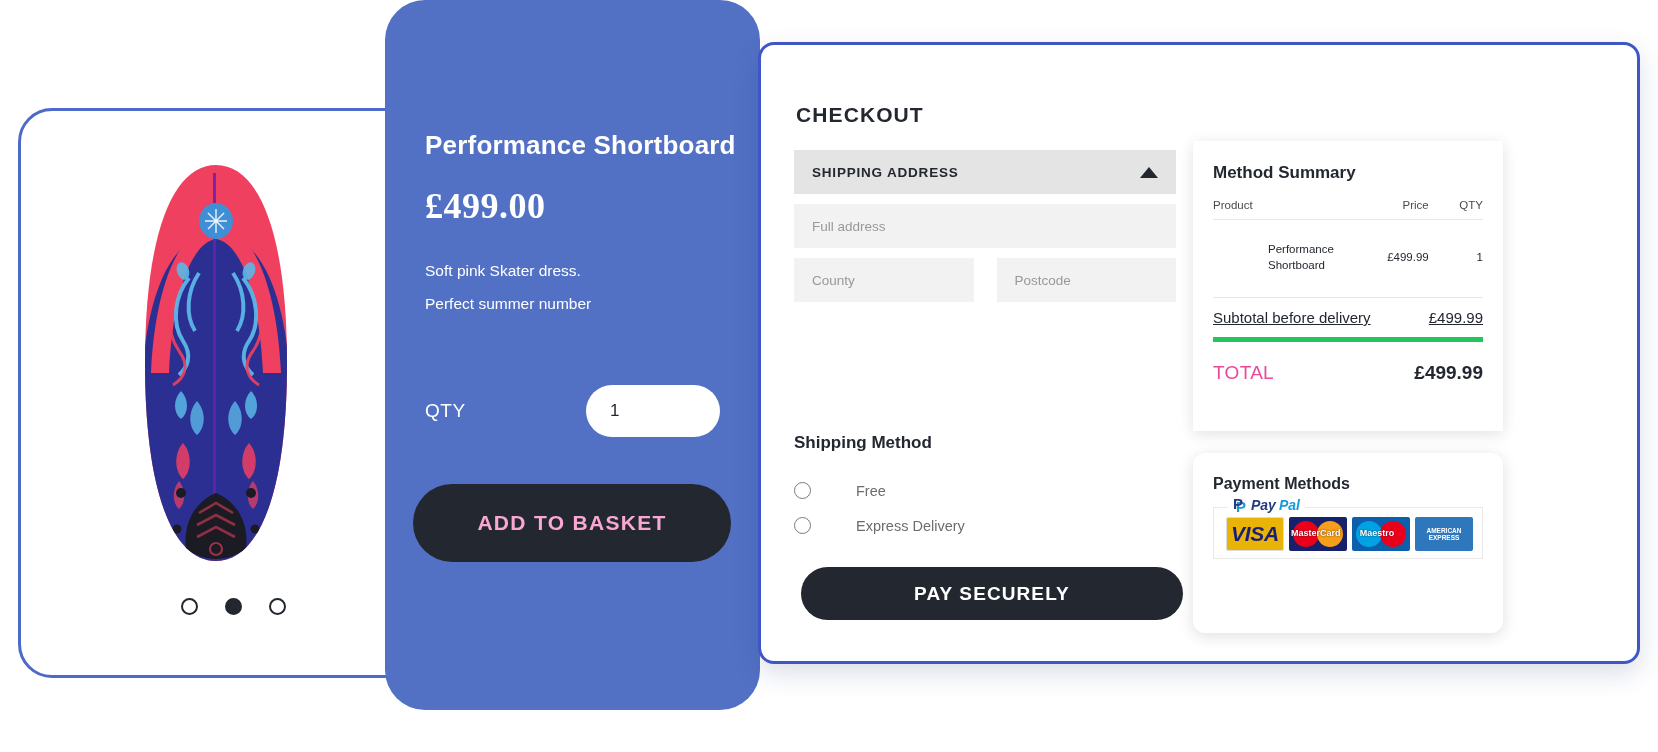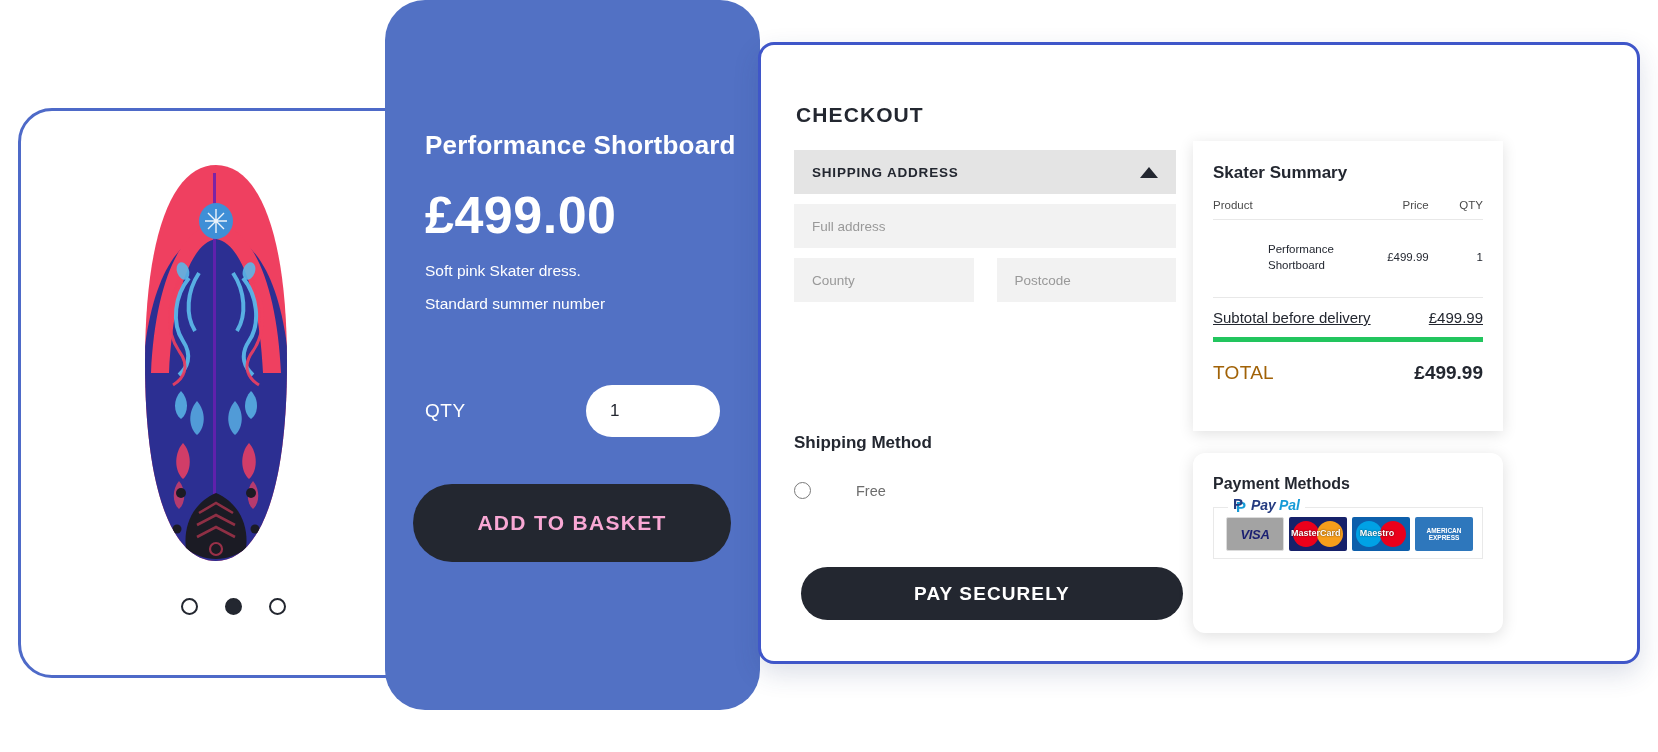--- a/index.html
+++ b/index.html
@@ -44,21 +44,21 @@
     border-radius: 40px;
     color: #ffffff;
     padding: 0 40px;
   }
   .prod-title {
     position: absolute; left: 40px; top: 130px;
     font-size: 26px; font-weight: 600; letter-spacing: .2px;
   }
   .prod-price {
     position: absolute; left: 40px; top: 185px;
-    font-size: 52px; font-weight: 800; letter-spacing: .5px;
+    font-size: 36px; font-weight: 800; letter-spacing: .5px; font-family: Liberation Serif, serif;
   }
   .prod-desc1 { position: absolute; left: 40px; top: 262px; font-size: 15.5px; }
   .prod-desc2 { position: absolute; left: 40px; top: 295px; font-size: 15.5px; }
 
   .qty-row {
     position: absolute; left: 40px; top: 385px;
     width: 295px; height: 52px;
     display: flex; align-items: center; justify-content: space-between;
   }
   .qty-label { font-size: 19px; letter-spacing: .5px; }
@@ -162,21 +162,21 @@
     padding: 22px 0 24px 0; border-bottom: 1px solid #e8e8e8; vertical-align: middle;
   }
   .os-item td.name { padding-left: 55px; }
   .os-item td.r { text-align: right; white-space: nowrap; }
   .os-sub td {
     font-size: 15px; color: #232730;
     padding: 11px 0 11px 0; border-bottom: 5px solid #22c55e; text-decoration: underline;
   }
   .os-sub td.r { text-align: right; }
   .os-total { display: flex; justify-content: space-between; align-items: baseline; margin-top: 20px; }
-  .os-total .t-lbl { font-size: 19px; font-weight: 500; color: #a16207; letter-spacing: .3px; }
+  .os-total .t-lbl { font-size: 19px; font-weight: 500; color: #ec4899; letter-spacing: .3px; }
   .os-total .t-val { font-size: 19px; font-weight: 700; color: #232730; }
 
   
   .payment-card {
     position: absolute; left: 432px; top: 408px;
     width: 310px; height: 180px;
     background: #ffffff; border-radius: 12px;
     box-shadow: 0 3px 16px rgba(0,0,0,.13);
     padding: 22px 20px 0 20px;
   }
@@ -194,22 +194,22 @@
     position: absolute; font-style: normal; font-weight: 800; font-size: 15px; line-height: 1;
   }
   .pp-mark i.b { color: #179bd7; left: 3px; top: 3px; }
   .pp-mark i.f { color: #253b80; left: 0; top: 0; }
   .cards { display: flex; align-items: center; gap: 5px; padding-top: 9px; padding-left: 8px; }
   .card-badge {
     width: 58px; height: 34px; border-radius: 2px;
     display: flex; align-items: center; justify-content: center;
     font-size: 9px; font-weight: 800; overflow: hidden; position: relative;
   }
-  .visa { background: #a3a3a3; border: 1px solid #dcdcdc; color: #1a1f71;
-          font-size: 13px; font-weight: 800; font-style: italic; letter-spacing: -.3px; }
+  .visa { background: #eab308; border: 1px solid #dcdcdc; color: #1a1f71;
+          font-size: 21px; font-weight: 800; font-style: italic; letter-spacing: -.3px; }
   .mc { background: #16216a; }
   .maestro { background: #0d5fab; }
   .amex { background: #2e77bc; color: #ffffff; font-size: 6.5px; line-height: 1.1;
           text-align: center; font-weight: 800; }
   .mc-circles, .mo-circles { position: relative; width: 54px; height: 30px; }
   .mc-circles .c, .mo-circles .c { position: absolute; width: 26px; height: 26px; border-radius: 50%; top: 2px; }
   .mc-circles .c1 { background: #eb001b; left: 2px; }
   .mc-circles .c2 { background: #f79e1b; right: 2px; }
   .mo-circles .c1 { background: #00a2e5; left: 2px; }
   .mo-circles .c2 { background: #eb001b; right: 2px; }
@@ -293,21 +293,21 @@
       <div class="dot"></div>
       <div class="dot active"></div>
       <div class="dot"></div>
     </div>
   </div>
 
   <div class="detail-panel">
     <div class="prod-title">Performance Shortboard</div>
     <div class="prod-price">£499.00</div>
     <div class="prod-desc1">Soft pink Skater dress.</div>
-    <div class="prod-desc2">Standard summer number</div>
+    <div class="prod-desc2">Perfect summer number</div>
 
     <div class="qty-row">
       <span class="qty-label">QTY</span>
       <input class="qty-input" type="text" value="1" style="">
     </div>
 
     <button class="add-basket">ADD TO BASKET</button>
   </div>
 
   <div class="checkout-card">
@@ -329,26 +329,30 @@
 
     </div>
 
     <div class="ship-title">Shipping Method</div>
 
     <div class="radio-list">
       <div class="radio-item">
         <span class="radio"></span>
         <span class="radio-label">Free</span>
       </div>
+      <div class="radio-item">
+        <span class="radio"></span>
+        <span class="radio-label">Express Delivery</span>
+      </div>
     </div>
 
     <button class="pay-securely">PAY SECURELY</button>
 
     <div class="order-summary">
-      <div class="os-title">Skater Summary</div>
+      <div class="os-title">Method Summary</div>
       <table class="os-table">
         <thead>
           <tr>
             <th>Product</th>
             <th class="r">Price</th>
             <th class="r">QTY</th>
           </tr>
         </thead>
         <tbody>
           <tr class="os-item">

